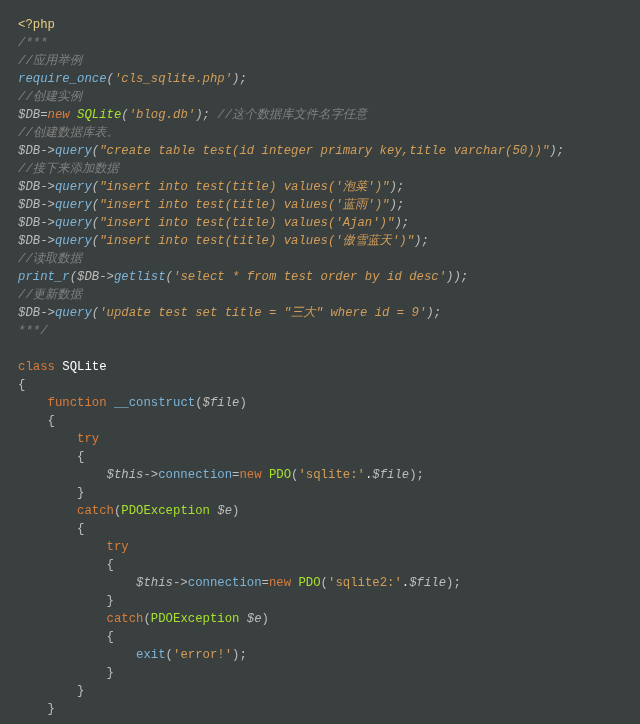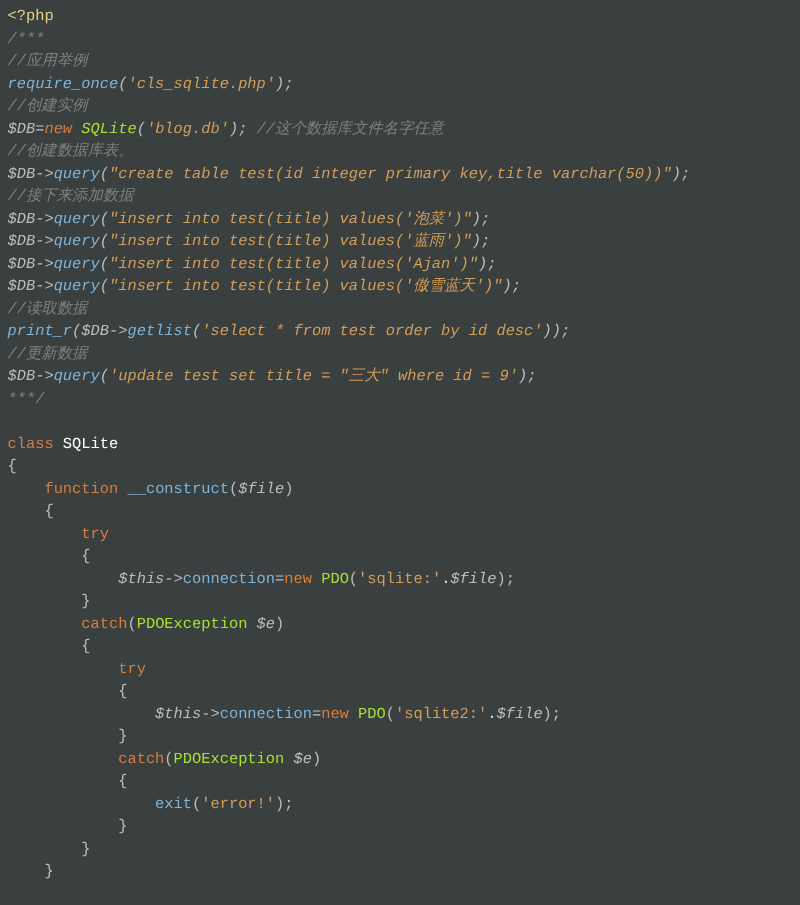--- a/index.html
+++ b/index.html
@@ -4,21 +4,21 @@
 <style>
   html, body {
     margin: 0;
     padding: 0;
     width: 640px;
     height: 724px;
     background: #3a3f3f;
     overflow: hidden;
   }
   pre.code {
-    margin: 0;
+    margin: 12px;
     padding: 4px 6px;
     font-family: Consolas, "Courier New", monospace;
     font-size: 12.3px;
     line-height: 18px;
     white-space: pre;
     color: #bdbdbd;
   }
   .tag   { color: #e8cf84; }      
   .cmt   { color: #808080; font-style: italic; } 
   .var   { color: #bdbdbd; font-style: italic; } 

